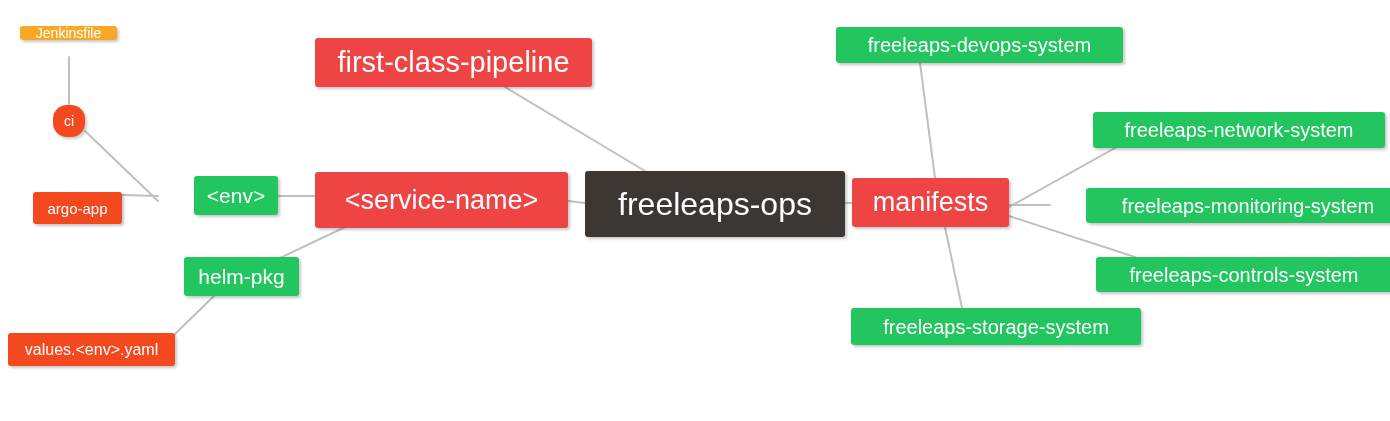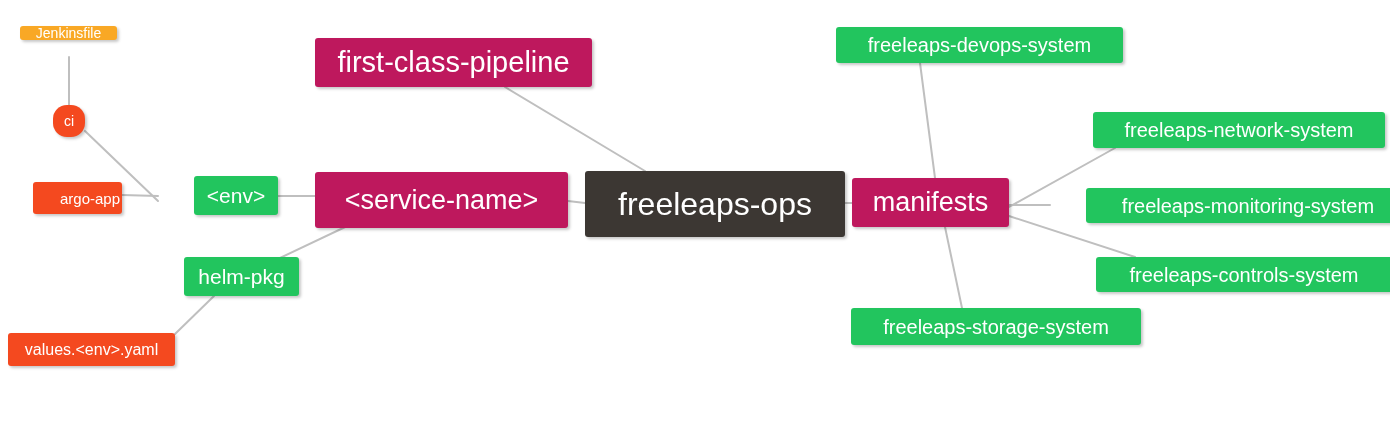--- a/index.html
+++ b/index.html
@@ -39,21 +39,21 @@
     line-height: 1;
     text-align: center;
     box-shadow: 2px 2px 3px rgba(0,0,0,0.22);
     user-select: none;
   }
   .node-label {
     display: block;
     padding: 0 2px;
   }
   .t-root   { background: #3c3733; text-align: right; }
-  .t-blue   { background: #be185d; }
+  .t-blue   { background: #ef4444; }
   .t-green  { background: #22c55e; margin-left: 36px; }
   .t-orange { background: #f9a825; }
   .t-red    { background: #f4491f; }
 </style>
 </head>
 <body>
 
 <div id="mindmap">
   <svg id="edge-layer" viewBox="0 0 1390 421" width="1390" height="421" xmlns="http://www.w3.org/2000/svg">
       <line x1="69" y1="57" x2="69" y2="105" stroke="#bfbfbf" stroke-width="2" stroke-linecap="round"></line>
@@ -71,21 +71,21 @@
       <line x1="1009" y1="216" x2="1135" y2="257" stroke="#bfbfbf" stroke-width="2" stroke-linecap="round"></line>
       <line x1="945" y1="227" x2="962" y2="308" stroke="#bfbfbf" stroke-width="2" stroke-linecap="round"></line>
     </svg>
   <div id="node-layer">
       <div class="node t-orange" style="left: 20px; top: 26px; width: 97px; height: 14px; font-size: 14px;">
         <span class="node-label">Jenkinsfile</span>
       </div>
       <div class="node t-red" style="left: 53px; top: 105px; width: 32px; height: 32px; font-size: 14px; border-radius: 14px;">
         <span class="node-label">ci</span>
       </div>
-      <div class="node t-red" style="left: 33px; top: 182px; width: 89px; height: 32px; font-size: 15px; justify-content: flex-end;">
+      <div class="node t-red" style="left: 33px; top: 192px; width: 89px; height: 32px; font-size: 15px;">
         <span class="node-label">argo-app</span>
       </div>
       <div class="node t-green" style="left: 158px; top: 176px; width: 84px; height: 39px; font-size: 21px;">
         <span class="node-label">&lt;env&gt;</span>
       </div>
       <div class="node t-red" style="left: 8px; top: 333px; width: 167px; height: 33px; font-size: 16px;">
         <span class="node-label">values.&lt;env&gt;.yaml</span>
       </div>
       <div class="node t-green" style="left: 148px; top: 257px; width: 115px; height: 39px; font-size: 21px;">
         <span class="node-label">helm-pkg</span>

